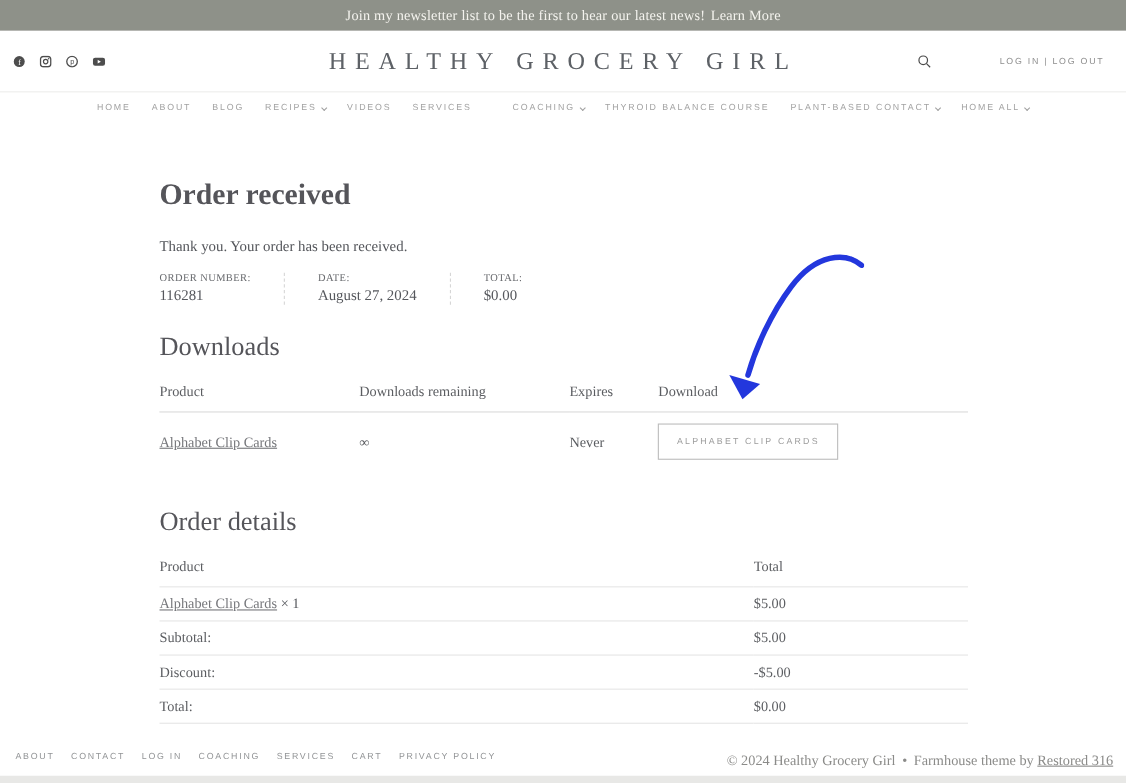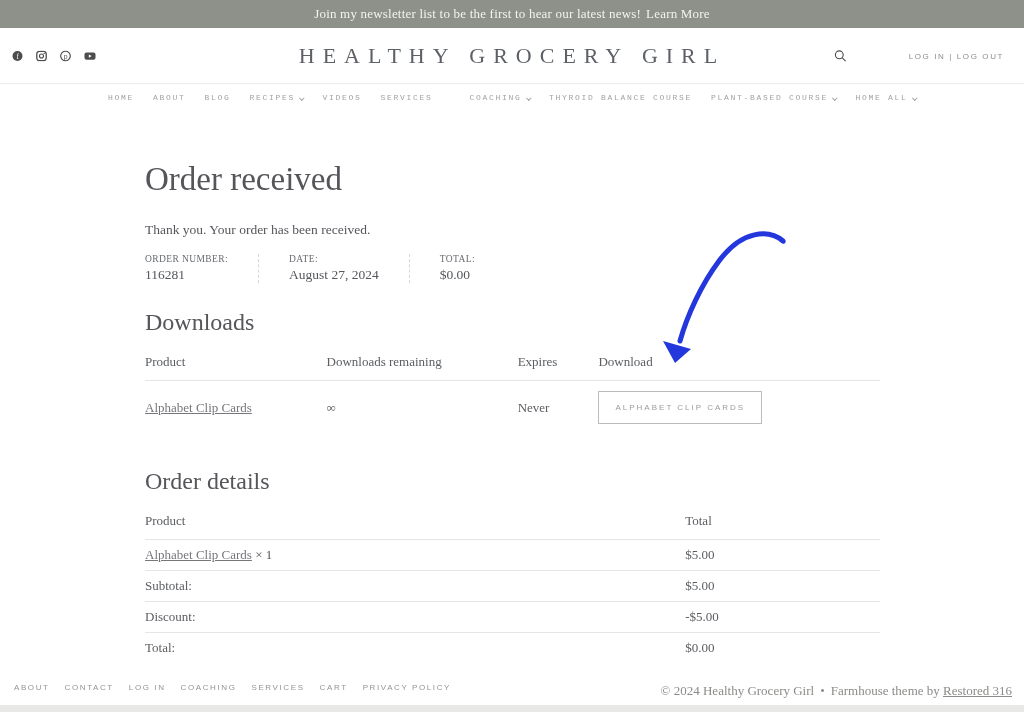--- a/index.html
+++ b/index.html
@@ -21,32 +21,32 @@
   .social svg { display:block; cursor:pointer; }
   .logo { position:absolute; left:0; right:0; top:50%; transform:translateY(-50%);
           text-align:center; font-size:22px; letter-spacing:8px; color:#5d6166; cursor:pointer; }
   .header-right { position:absolute; right:20px; top:50%; transform:translateY(-50%);
                   display:flex; align-items:center; gap:30px; }
   .account { font-family:"Liberation Sans", sans-serif; font-size:8px; letter-spacing:1.6px;
              color:#8e8e8e; cursor:pointer; white-space:nowrap;padding-left:32px; }
 
   
   .nav { height:27px; display:flex; justify-content:center; align-items:center; gap:19px;
-         font-family:Liberation Mono, monospace; font-size:8px; letter-spacing:1.7px;
+         font-family:Liberation Sans, sans-serif; font-size:8px; letter-spacing:1.7px;
          color:#a2a2a2; background:#fff; }
   .nav-item { cursor:pointer; white-space:nowrap; }
   .nav-item.gap-left { margin-left:18px; }
   .caret { display:inline-block; width:3.5px; height:3.5px;
            border-right:1px solid #a2a2a2; border-bottom:1px solid #a2a2a2;
            transform:rotate(45deg); margin-left:5px; vertical-align:1px; }
 
   
   .main { position:relative; height:548px; background:#fff; }
   .content { margin-left:145px; width:735px; color:#55575c; }
-  h1.page-title { font-size:33px; font-weight:400; color:#55555a; margin:0; padding-top:50px; }
+  h1.page-title { font-size:27px; font-weight:700; color:#55555a; margin:0; padding-top:50px; }
   .thankyou { font-size:13.5px; margin:24px 0 0; color:#54565b; }
   .order-meta { list-style:none; display:flex; margin:16px 0 0; padding:0; }
   .order-meta li { padding-right:30px; margin-right:30px; border-right:1px dashed #d6d6d6; }
   .order-meta li:last-child { border-right:none; }
   .meta-label { display:block; font-size:9.5px; letter-spacing:0.4px; color:#696b6f; }
   .meta-value { display:block; font-size:13.5px; margin-top:3px; color:#55575c; }
 
   h2.section-title { font-size:24px; font-weight:400; color:#55555a; margin:26px 0 0; }
   h2.section-title.details { margin-top:34px; }
 
@@ -114,21 +114,21 @@
 
 <nav class="nav">
   <span class="nav-item">HOME</span>
   <span class="nav-item">ABOUT</span>
   <span class="nav-item">BLOG</span>
   <span class="nav-item"><span>RECIPES</span><span class="caret"></span></span>
   <span class="nav-item">VIDEOS</span>
   <span class="nav-item">SERVICES</span>
   <span class="nav-item gap-left"><span>COACHING</span><span class="caret"></span></span>
   <span class="nav-item">THYROID BALANCE COURSE</span>
-  <span class="nav-item"><span>PLANT-BASED COURSE</span><span class="caret"></span></span>
+  <span class="nav-item"><span>PLANT-BASED CONTACT</span><span class="caret"></span></span>
   <span class="nav-item"><span>HOME ALL</span><span class="caret"></span></span>
 </nav>
 
 <div class="main">
   <div class="content">
     <h1 class="page-title">Order received</h1>
     <p class="thankyou">Thank you. Your order has been received.</p>
 
     <ul class="order-meta">
       <li>

